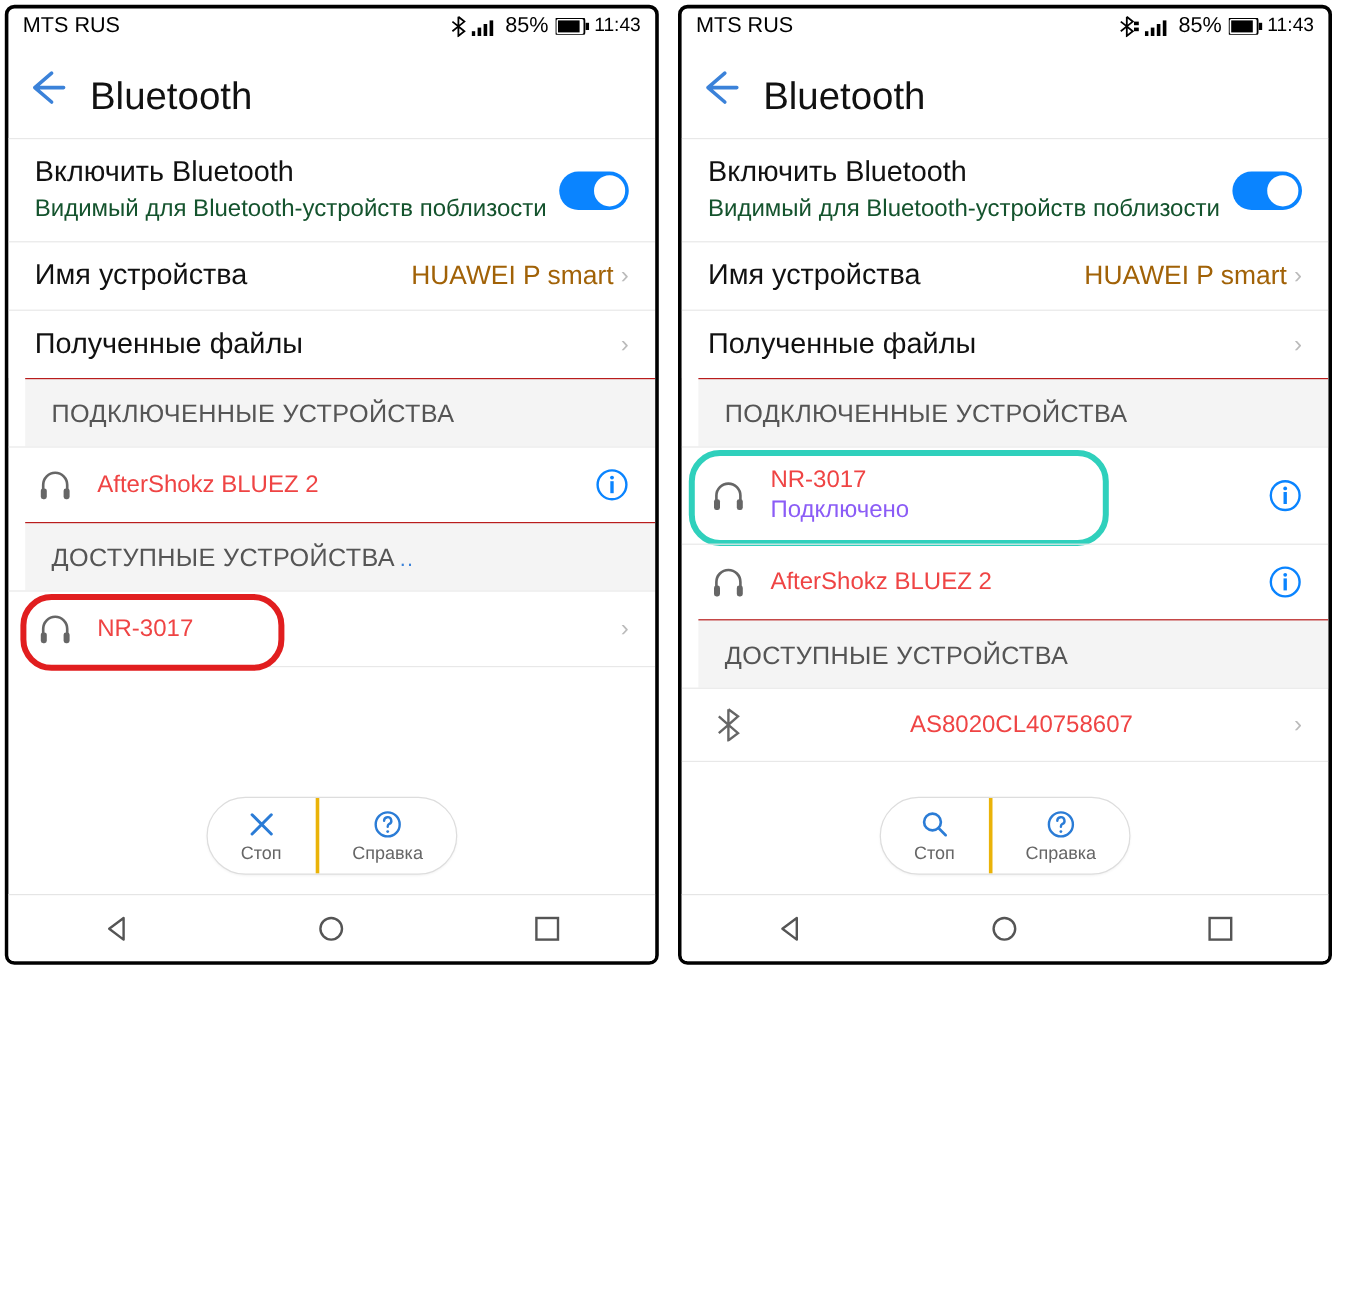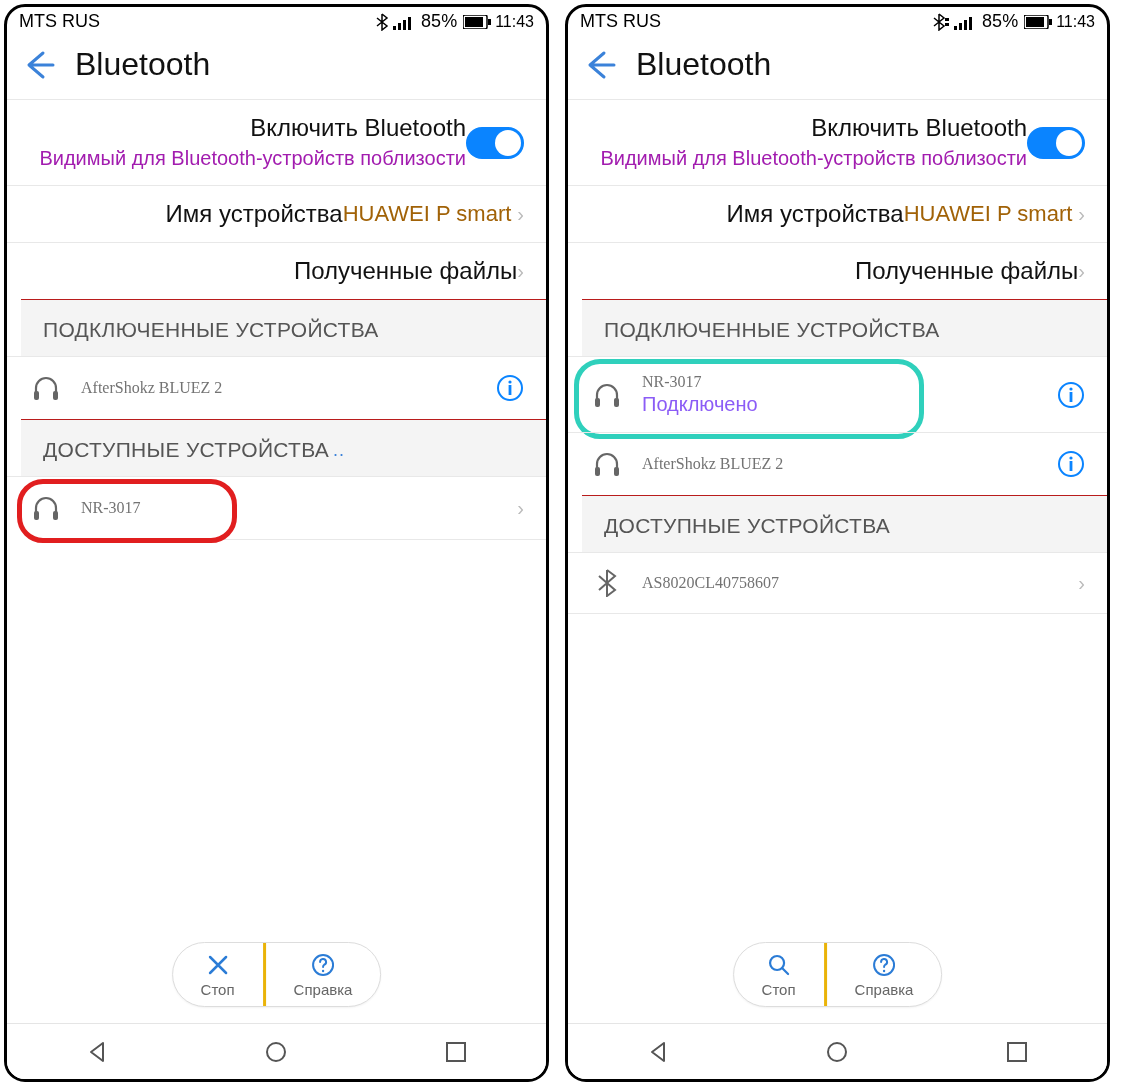--- a/index.html
+++ b/index.html
@@ -6,23 +6,23 @@
   body {
     margin: 0;
     background: #fff;
     font-family: -apple-system, "Helvetica Neue", Arial, sans-serif;
     display: flex;
     gap: 16px;
     padding: 4px;
   }
   .phone {
     width: 545px;
-    height: 1078px;
+    height: 800px;
     border: 3px solid #000;
-    border-radius: 21px;
+    border-radius: 8px;
     background: #fff;
     position: relative;
     overflow: hidden;
     display: flex;
     flex-direction: column;
   }
   .status-bar {
     display: flex;
     justify-content: space-between;
     align-items: center;
@@ -34,35 +34,34 @@
   .signal-icon, .bt-small, .battery-icon { display: inline-flex; align-items: center; }
   .battery-pct { font-size: 18px; margin: 0 2px; }
   .time { font-size: 16px; }
   .header {
     display: flex;
     align-items: center;
     padding: 12px 16px 16px;
     gap: 20px;
   }
   .back-arrow { color: #3b82d9; width: 32px; height: 32px; }
-  .title { font-size: 32px; font-weight: 400; color: #111; }
+  .title { font-size: 32px; font-weight: 400; color: #111; margin-top: 16px; }
   .content { flex: 1; overflow: hidden; }
   .row {
     display: flex;
     align-items: center;
     padding: 14px 22px;
     border-top: 1px solid #e8e8e8;
     position: relative;
     background: #fff;
-    text-align: right;
   }
   .row:first-child { border-top: 1px solid #e8e8e8; }
   .row-main { flex: 1; }
   .row-title { font-size: 24px; color: #111; }
-  .row-sub { font-size: 20px; color: #a21caf; margin-top: 4px; line-height: 1.25; }
+  .row-sub { font-size: 20px; color: #14532d; margin-top: 4px; line-height: 1.25; }
   .row-value { font-size: 22px; color: #a16207; margin-right: 6px; }
   .chev { color: #bbb; font-size: 20px; }
   .toggle {
     width: 58px; height: 32px; border-radius: 16px; background: #0a84ff;
     position: relative;
   }
   .toggle::after {
     content: ""; position: absolute; right: 3px; top: 3px;
     width: 26px; height: 26px; border-radius: 50%; background: #fff;
   }
@@ -80,36 +79,36 @@
   .device-row {
     display: flex;
     align-items: center;
     padding: 16px 22px;
     border-top: 1px solid #e8e8e8;
     gap: 18px;
     position: relative;
   }
   .device-icon { width: 34px; display: flex; justify-content: center; color: #666; }
   .device-info { flex: 1; }
-  .device-name { font-size: 16px; color: #737373; font-family: Liberation Serif, serif; }
+  .device-name { font-size: 20px; color: #ef4444; }
   .device-status { font-size: 20px; color: #8b5cf6; margin-top: 2px; }
   .info-icon { width: 28px; height: 28px; }
   .red-box {
     position: absolute;
     border: 5px solid #e11e1f;
     border-radius: 26px;
     pointer-events: none;
   }
   .teal-box {
     position: absolute;
     border: 5px solid #2fd0bc;
     border-radius: 26px;
     pointer-events: none;
   }
-  .divider-below { border-bottom: 1px solid #e8e8e8; }
+  .divider-below { border-bottom: 1px solid #e8e8e8; text-align: center; }
   .short-divider {
     height: 1px; background: #e8e8e8; margin-left: 78px;
   }
   .bottom-pill {
     position: absolute;
     bottom: 72px;
     left: 50%;
     transform: translateX(-50%);
     display: flex;
     background: #fff;

